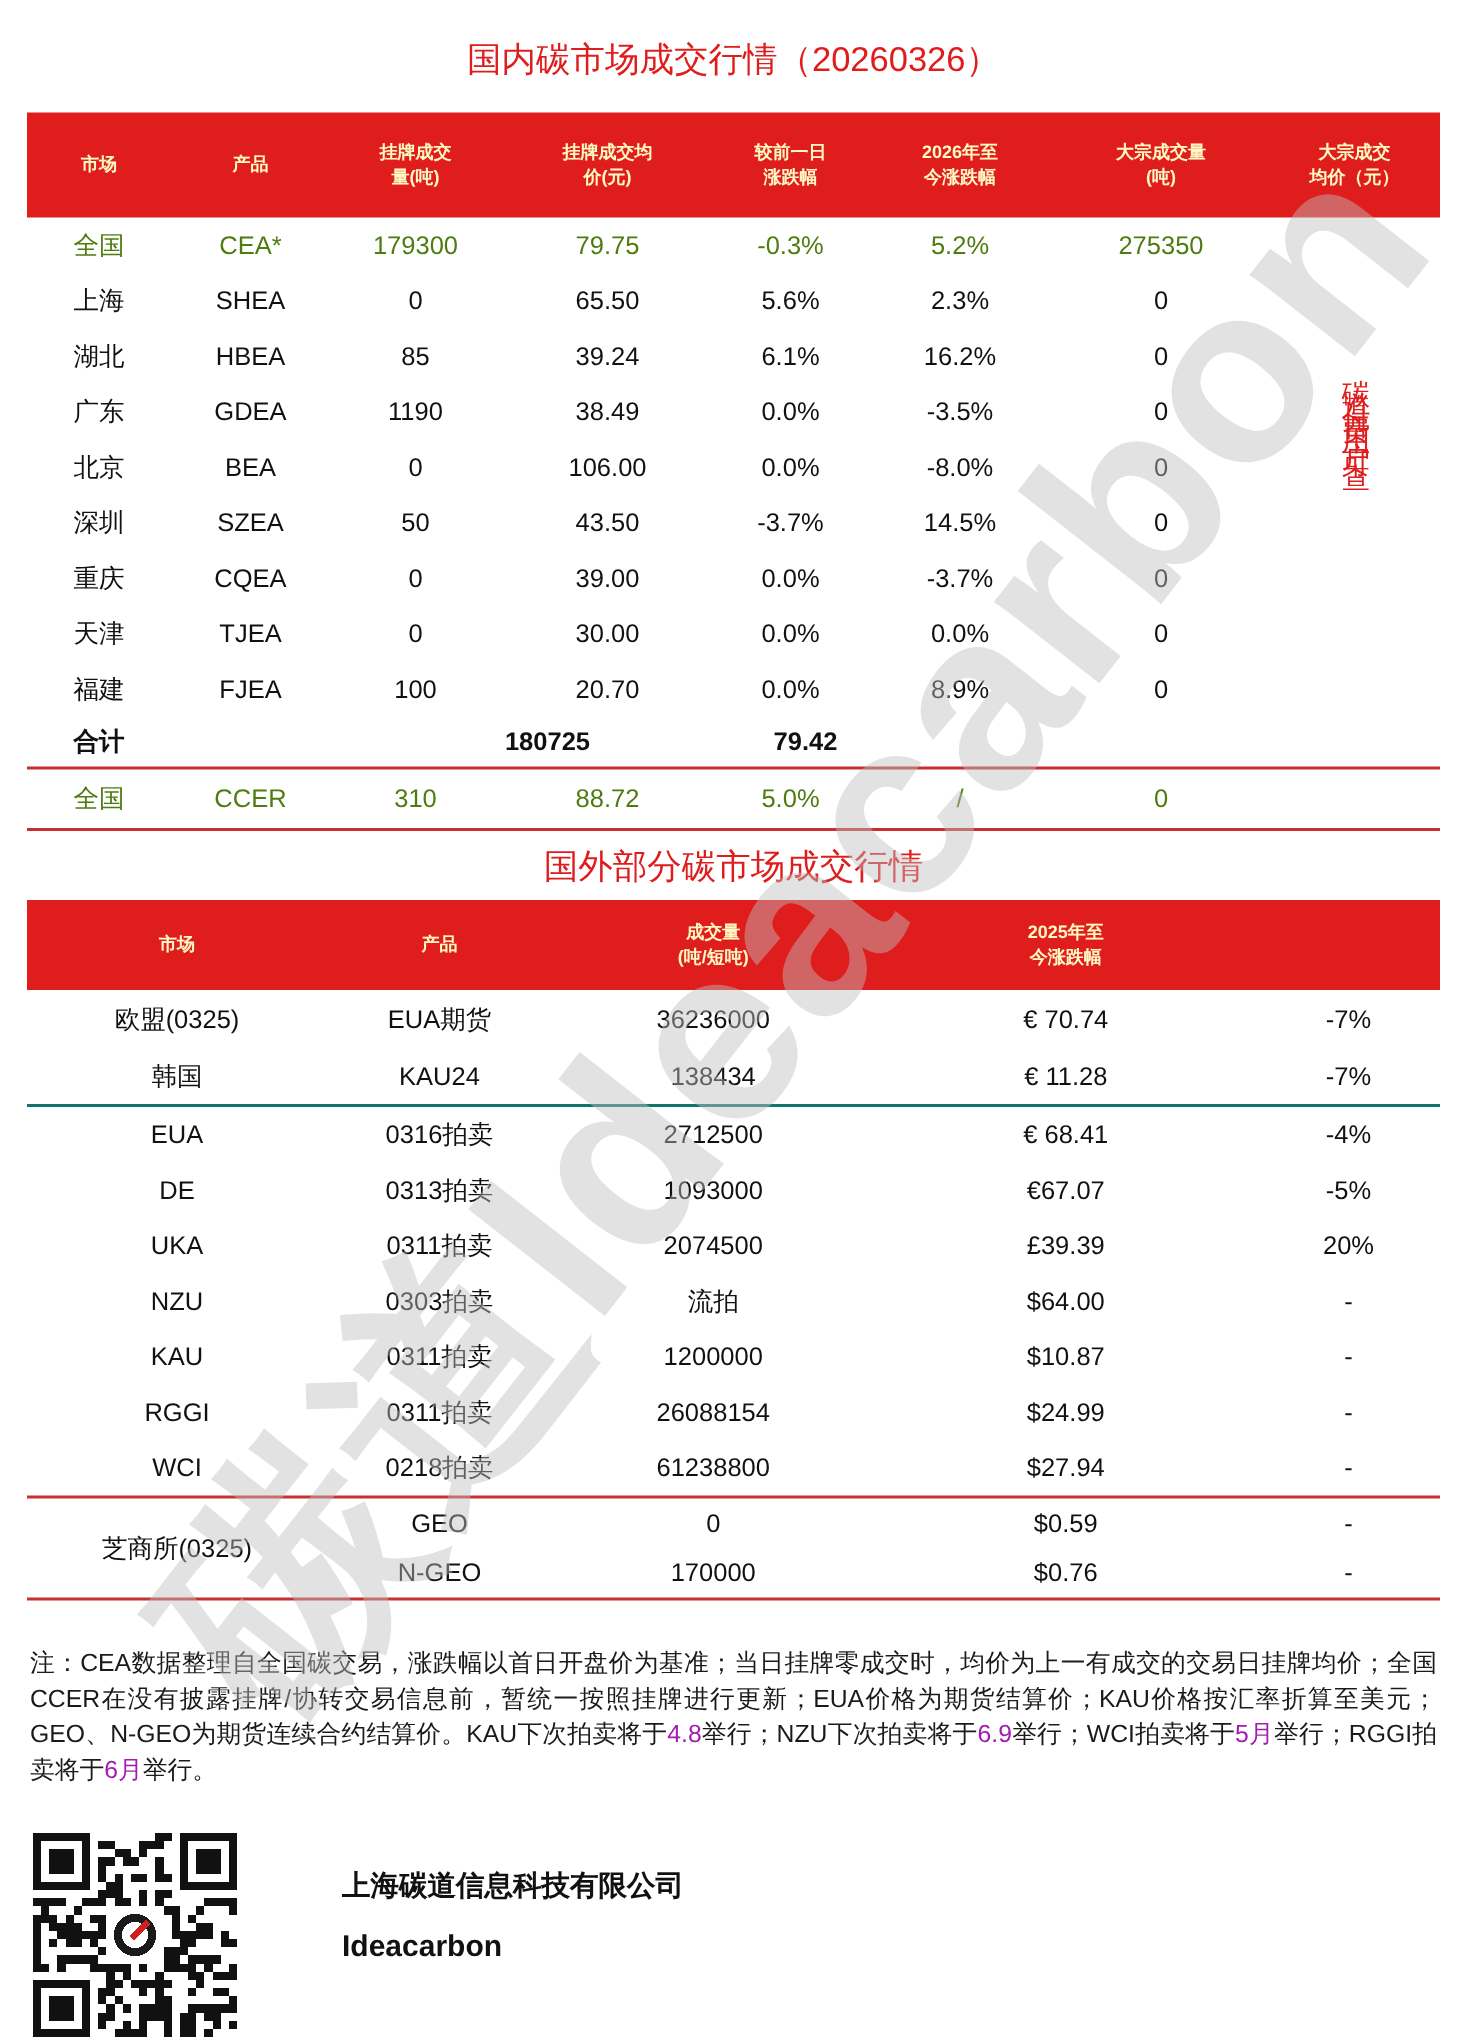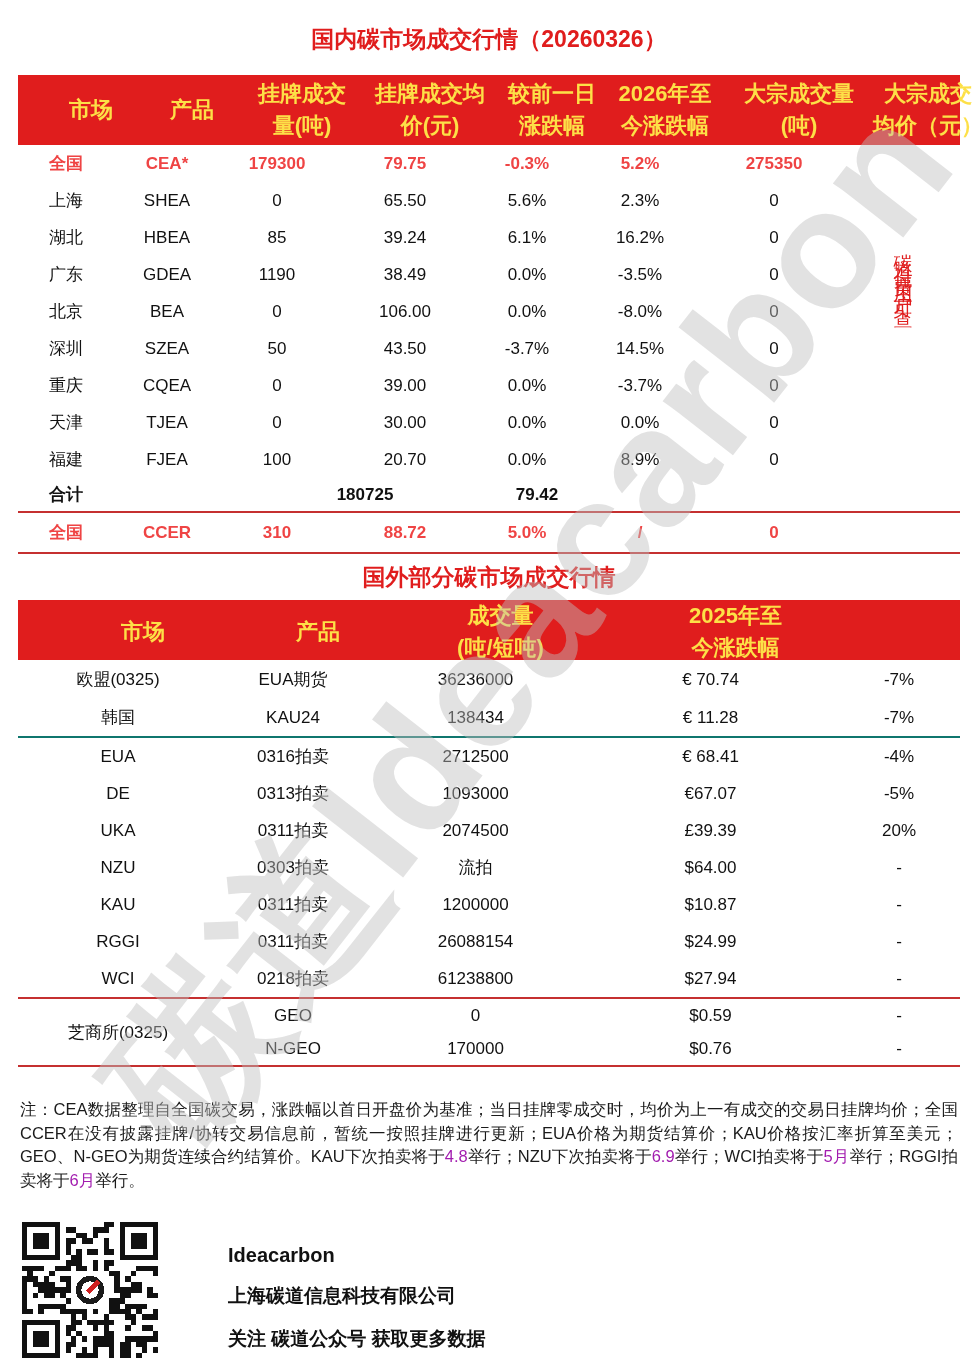--- a/index.html
+++ b/index.html
@@ -10,45 +10,45 @@
   
   .watermark{
     position:absolute;left:530px;top:625px;z-index:10;pointer-events:none;
     transform:translate(-50%,-50%) rotate(-52deg);
     font-size:168px;font-weight:bold;white-space:nowrap;
     color:rgba(190,190,190,0.45);letter-spacing:2px;
   }
   
   .sec-title{
     position:absolute;left:0;width:978px;text-align:center;
-    font-size:23px;font-weight:bold;color:#e01d1d;
+    font-size:23px;font-weight:normal;color:#e01d1d;
   }
   #title1{top:24px;}
   #title2{top:562px;}
   
   .tbl{position:absolute;left:18px;width:942px;}
   #table1{top:75px;}
   #table2{top:600px;}
   .t1-grid{display:grid;grid-template-columns:96px 106px 114px 142px 102px 124px 144px 114px;}
   .t2-grid{display:grid;grid-template-columns:200px 150px 215px 255px 122px;}
   .thead{
-    background:#e01d1d;color:#fde047;font-weight:bold;font-size:22px;padding-left:25px;
+    background:#e01d1d;color:#fef9c3;font-weight:bold;font-size:12px;
   }
   .thead .hc{
     display:flex;align-items:center;justify-content:center;text-align:center;
     white-space:pre-line;line-height:1.45;
   }
   #table1 .thead{height:70px;}
   #table2 .thead{height:60px;}
   .trow{align-items:center;text-align:center;font-size:17px;}
   .trow>div{line-height:1;}
   #table1 .trow{height:37px;}
   #table2 .trow{height:38px;}
   #table2 .trow.mid{height:37px;text-align:center;}
-  .red-row{color:#ef4444;font-weight:bold;}
+  .red-row{color:#4d7c0f;font-weight:normal;}
   .bold-row{font-weight:bold;gap:44px;}
   .total-row{height:33px !important;}
   .ccer-row{height:39px !important;border-top:2px solid #c53030;border-bottom:2px solid #c53030;}
   .rule-top{border-top:2px solid #c53030;}
   .rule-bottom{border-bottom:2px solid #0f766e;}
   
   .cme-block{display:grid;grid-template-columns:200px 150px 215px 255px 122px;grid-template-rows:33px 33px;
     align-items:center;text-align:center;font-size:17px;border-bottom:2px solid #c53030;}
   .cme-market{grid-row:1 / span 2;grid-column:1;}
   
@@ -503,19 +503,18 @@
         <rect x="0" y="18" width="7" height="7" fill="#111"></rect>
         <rect x="1" y="19" width="5" height="5" fill="#fff"></rect>
         <rect x="2" y="20" width="3" height="3" fill="#111"></rect>
         <rect x="9" y="9" width="7" height="7" fill="#fff"></rect>
         <circle cx="12.5" cy="12.5" r="2.1" fill="none" stroke="#1a1a1a" stroke-width="1"></circle>
         <line x1="12.1" y1="12.9" x2="14.1" y2="10.9" stroke="#d01f1f" stroke-width="0.8"></line>
       </svg>
   </div>
 
   <div class="footer-text">
+    <div class="line ft-company">上海碳道信息科技有限公司</div>
     <div class="line ft-brand">Ideacarbon</div>
-    <div class="line ft-company">上海碳道信息科技有限公司</div>
-    <div class="line ft-cta">关注 碳道公众号 获取更多数据</div>
   </div>
 
   <div class="watermark">碳道Ideacarbon</div>
 </div>
 
 </body></html>

